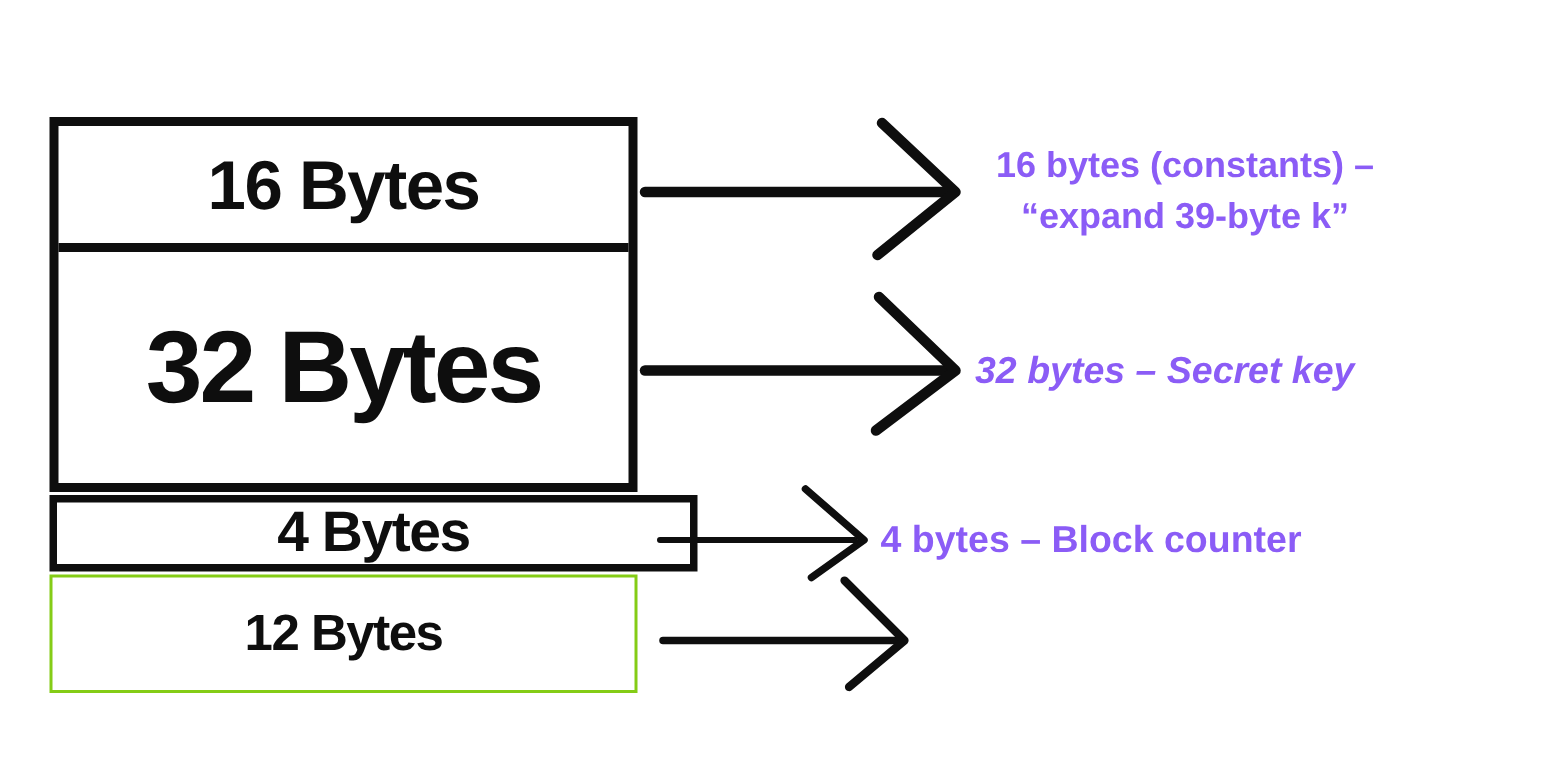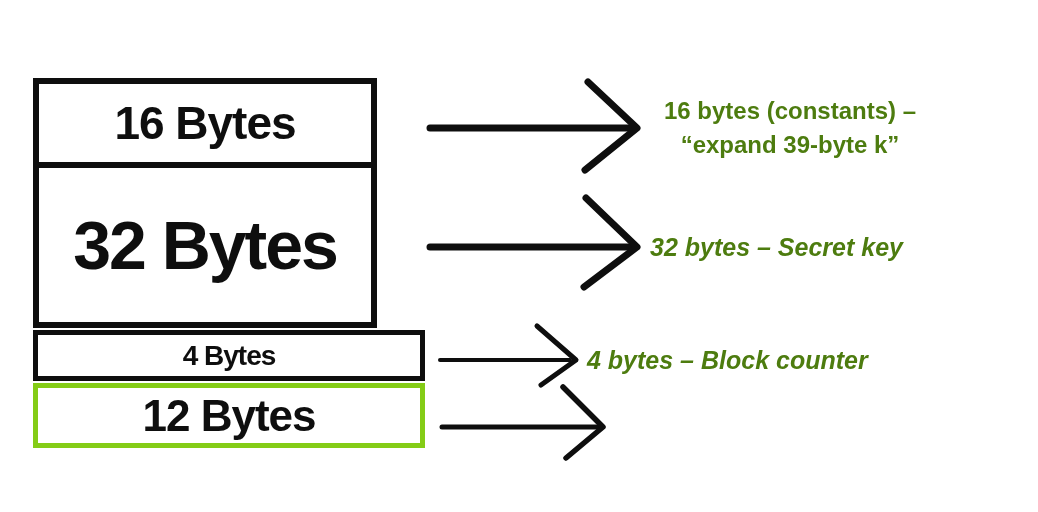--- a/index.html
+++ b/index.html
@@ -9,36 +9,36 @@
     font-family: "Liberation Sans", "DejaVu Sans", sans-serif;
     color: #0e0e0e;
     position: relative;
     overflow: hidden;
   }
   .canvas { position: absolute; inset: 0; width: 1038px; height: 512px; }
 
   
   .stack { position: absolute; left: 33px; top: 78px; width: 392px; height: 384px; }
   .rect { background: #ffffff; }
-  .rect-a { position: absolute; left: 0; top: 0; width: 344px; height: 250px; border: 6px solid #0e0e0e; }
+  .rect-a { position: absolute; left: 0; top: 0; width: 392px; height: 250px; border: 6px solid #0e0e0e; }
   .cell { display: flex; align-items: center; justify-content: center; font-weight: 800; letter-spacing: -1px; }
   .cell-16 { height: 84px; border-bottom: 6px solid #0e0e0e; font-size: 46px; }
   .cell-32 { height: 154px; font-size: 68px; letter-spacing: -2px; border-radius: 17px; }
-  .rect-b { position: absolute; left: 0; top: 252px; width: 392px; height: 51px; border: 5px solid #0e0e0e; font-size: 28px; }
-  .rect-c { position: absolute; left: 0; top: 305px; width: 392px; height: 65px; border: 5px solid #84cc16; font-size: 44px; }
+  .rect-b { position: absolute; left: 0; top: 252px; width: 432px; height: 51px; border: 5px solid #0e0e0e; font-size: 38px; }
+  .rect-c { position: absolute; left: 0; top: 305px; width: 392px; height: 79px; border: 2px solid #84cc16; font-size: 34px; }
 
   
   .arrows { position: absolute; left: 0; top: 0; width: 1038px; height: 512px; pointer-events: none; }
   .arrows path { fill: none; stroke: #0e0e0e; stroke-linecap: round; stroke-linejoin: round; }
 
   
-  .ann { position: absolute; font-weight: 800; white-space: nowrap; color: #4d7c0f; }
+  .ann { position: absolute; font-weight: 800; white-space: nowrap; color: #8b5cf6; }
   .ann-1 { left: 640px; top: 94px; width: 300px; text-align: center; font-size: 24px; line-height: 34px; white-space: normal; }
   .ann-2 { left: 650px; top: 231px; font-size: 25px; line-height: 32px; font-style: italic; }
-  .ann-3 { left: 587px; top: 345px; font-size: 25px; line-height: 30px; font-style: italic; }
+  .ann-3 { left: 587px; top: 345px; font-size: 25px; line-height: 30px; }
   .ann-4 { left: 621px; top: 412px; font-size: 22px; line-height: 27px; }
 </style>
 </head>
 <body>
 
 <div class="canvas">
 
   <div class="stack">
     <div class="rect rect-a">
       <div class="cell cell-16">

